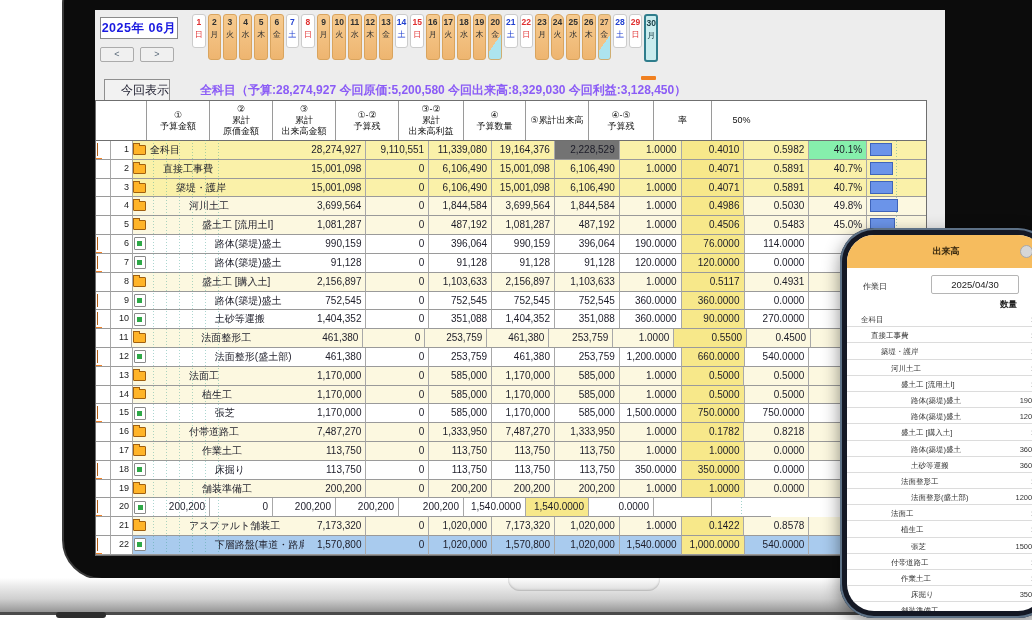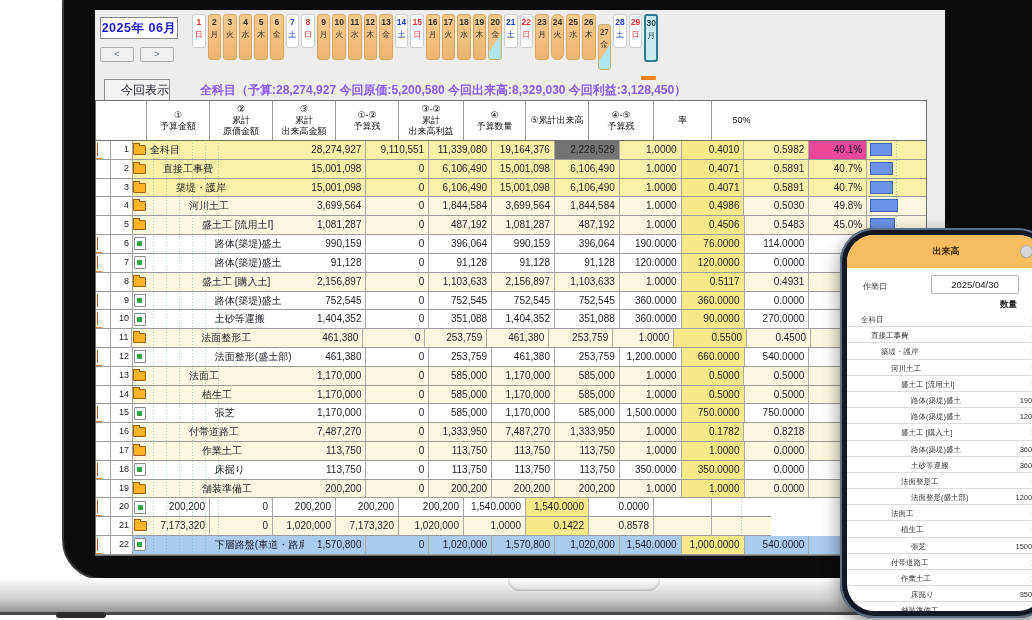--- a/index.html
+++ b/index.html
@@ -197,21 +197,21 @@
         <span class="dw">火</span>
       </div>
       <div class="day wd" style="left:374.4px;top:0;">
         <span class="dn">25</span>
         <span class="dw">水</span>
       </div>
       <div class="day wd" style="left:390.0px;top:0;">
         <span class="dn">26</span>
         <span class="dw">木</span>
       </div>
-      <div class="day wd corner" style="left:405.6px;top:10px;font-family:Liberation Serif, serif;">
+      <div class="day wd corner" style="left:405.6px;top:0;font-family:Liberation Serif, serif;">
         <span class="dn">27</span>
         <span class="dw">金</span>
       </div>
       <div class="day we sat" style="left:421.2px;top:0;">
         <span class="dn">28</span>
         <span class="dw">土</span>
       </div>
       <div class="day we sun" style="left:436.8px;top:0;">
         <span class="dn">29</span>
         <span class="dw">日</span>
@@ -276,21 +276,21 @@
         </div>
         <div class="c namec" style="width:157px;background:#faf1a9;padding-left:3px"><span class="nm">全科目</span></div>
         <div class="c numc" style="width:63px;background:#faf1a9">28,274,927</div>
         <div class="c numc" style="width:63px;background:#faf1a9">9,110,551</div>
         <div class="c numc" style="width:63px;background:#faf1a9">11,339,080</div>
         <div class="c numc" style="width:63px;background:#faf1a9">19,164,376</div>
         <div class="c numc" style="width:65px;background:#737373">2,228,529</div>
         <div class="c numc" style="width:62px;background:#faf1a9">1.0000</div>
         <div class="c numc" style="width:63px;background:#f7e88a">0.4010</div>
         <div class="c numc" style="width:65px;background:#faf1a9">0.5982</div>
-        <div class="c numc" style="width:58px;background:#ec4899;background-image:none">40.1%</div>
+        <div class="c numc" style="width:58px;background:#86efac;background-image:none">40.1%</div>
         <div class="c barc" style="width:59px;background-color:#faf1a9;border-right:none">
           <div class="bar" style="width:22.1px"></div>
         </div>
       </div>
       <div class="g-row">
         <div class="c indc" style="width:15px"></div>
         <div class="c rown" style="width:22px">2</div>
         <div class="c iconc" style="width:14px;background:#faf1a9">
           <span class="ico-folder"></span>
         </div>
@@ -652,20 +652,21 @@
         <div class="c numc" style="width:65px;background:#ffffff">0.0000</div>
         <div class="c numc" style="width:58px;background:#ffffff;background-image:none"></div>
         <div class="c barc" style="width:59px;background-color:#ffffff;border-right:none"></div>
       </div>
       <div class="g-row">
         <div class="c indc" style="width:15px"></div>
         <div class="c rown" style="width:22px">21</div>
         <div class="c iconc" style="width:14px;background:#fcf8e0">
           <span class="ico-folder"></span>
         </div>
+        <div class="c namec" style="width:157px;background:#fcf8e0;padding-left:42px"><span class="nm">アスファルト舗装工</span></div>
         <div class="c numc" style="width:63px;background:#fcf8e0">7,173,320</div>
         <div class="c numc" style="width:63px;background:#fcf8e0">0</div>
         <div class="c numc" style="width:63px;background:#fcf8e0">1,020,000</div>
         <div class="c numc" style="width:63px;background:#fcf8e0">7,173,320</div>
         <div class="c numc" style="width:65px;background:#fcf8e0">1,020,000</div>
         <div class="c numc" style="width:62px;background:#fcf8e0">1.0000</div>
         <div class="c numc" style="width:63px;background:#f7e88a">0.1422</div>
         <div class="c numc" style="width:65px;background:#fcf8e0">0.8578</div>
         <div class="c numc" style="width:58px;background:#fcf8e0;background-image:none"></div>
         <div class="c barc" style="width:59px;background-color:#fcf8e0;border-right:none"></div>

